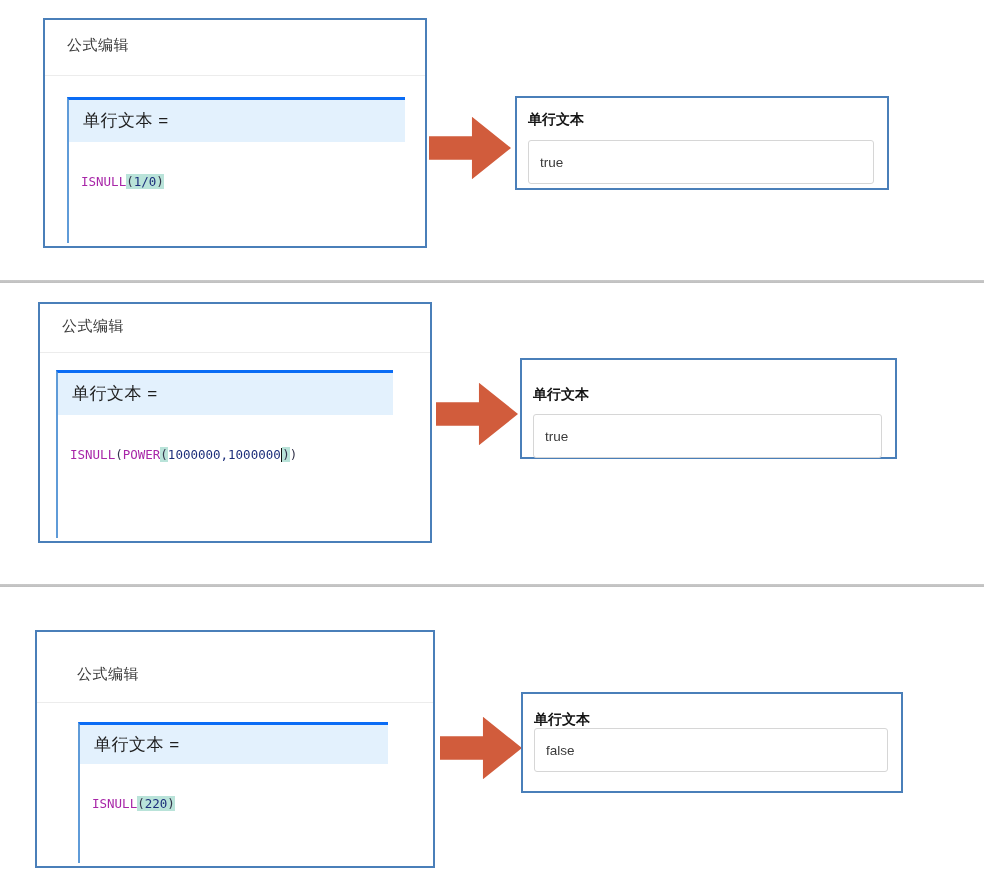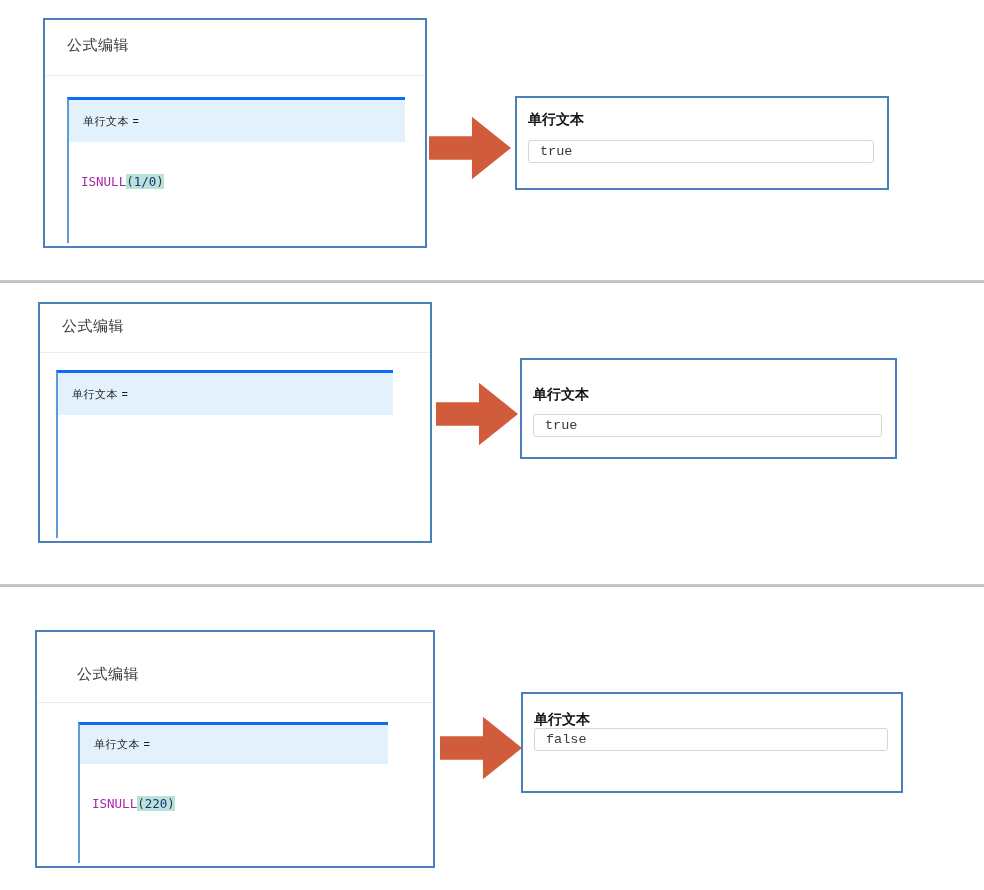--- a/index.html
+++ b/index.html
@@ -21,21 +21,21 @@
     position:absolute;left:0;right:0;height:1px;background:#ececec;
   }
   .formula-editor{
     position:absolute;background:#fff;box-sizing:border-box;
     border-top:3px solid var(--editor-accent,#0a6cf5);
     border-left:2px solid var(--editor-left-border,#5f9bd8);
   }
   .editor-header{
     height:42px;line-height:42px;padding-left:14px;
     background:var(--editor-header-bg,#e3f1fd);
-    font-size:11px;color:#1f1f1f;letter-spacing:.5px;white-space:nowrap;
+    font-size:17px;color:#1f1f1f;letter-spacing:.5px;white-space:nowrap;
   }
   .editor-code{
     padding:31px 12px;font-family:"DejaVu Sans Mono","Liberation Mono",monospace;
     font-size:12.5px;line-height:1.45;white-space:nowrap;
   }
   .tok{color:#3a3a4a;}
   .tok.fn{color:var(--function-name,#a826a8);}
   .tok.paren{color:#33334a;}
   .tok.num{color:var(--number,#1c2e7b);}
   .tok.hl{background:var(--bracket-highlight-bg,#b9e3d9);}
@@ -48,23 +48,23 @@
   .result-panel{
     position:absolute;background:#fff;
     border:2px solid var(--panel-border,#4a7fb9);
     box-sizing:border-box;
     padding-left:33px;
   }
   .result-label{
     position:absolute;left:11px;font-size:14px;font-weight:bold;color:#141414;white-space:nowrap;
   }
   .result-input{
-    position:absolute;left:11px;right:13px;height:23px;box-sizing:border-box;
+    position:absolute;left:11px;right:13px;height:44px;box-sizing:border-box;
     border:1px solid #d6d6d6;border-radius:3px;background:#fff;
-    font-family:Liberation Mono, monospace;
+    font-family:Liberation Sans, sans-serif;
     font-size:13.5px;color:#3a3a3a;padding:0 11px;outline:none;
   }
 
   .separator{
     position:absolute;left:0;width:984px;height:3px;
     background:linear-gradient(var(--separator,#d2d2d2),#bfbfbf);
   }
 
   
   .ex1-panel{left:43px;top:18px;width:384px;height:230px;}
@@ -123,20 +123,21 @@
     <input class="result-input" type="text" readonly="" value="true" style="">
   </div>
 
   <div class="separator sep1"></div>
 
   <div class="editor-panel ex2-panel">
     <div class="panel-title">公式编辑</div>
     <div class="panel-divider"></div>
     <div class="formula-editor">
       <div class="editor-header">单行文本 =</div>
+      <div class="editor-code"><span class="tok fn">ISNULL</span><span class="tok paren">(</span><span class="tok fn">POWER</span><span class="tok paren hl">(</span><span class="tok num">1000000,1000000</span><span class="tok cursor"></span><span class="tok paren hl">)</span><span class="tok paren">)</span></div>
     </div>
   </div>
   <div class="arrow ex2-arrow">
     <svg width="82" height="64" viewBox="0 0 84 64">
         <polygon points="0,20 44,20 44,0 84,32 44,64 44,44 0,44"></polygon>
       </svg>
   </div>
   <div class="result-panel ex2-result">
     <div class="result-label">单行文本</div>
     <input class="result-input" type="text" readonly="" value="true" style="">

